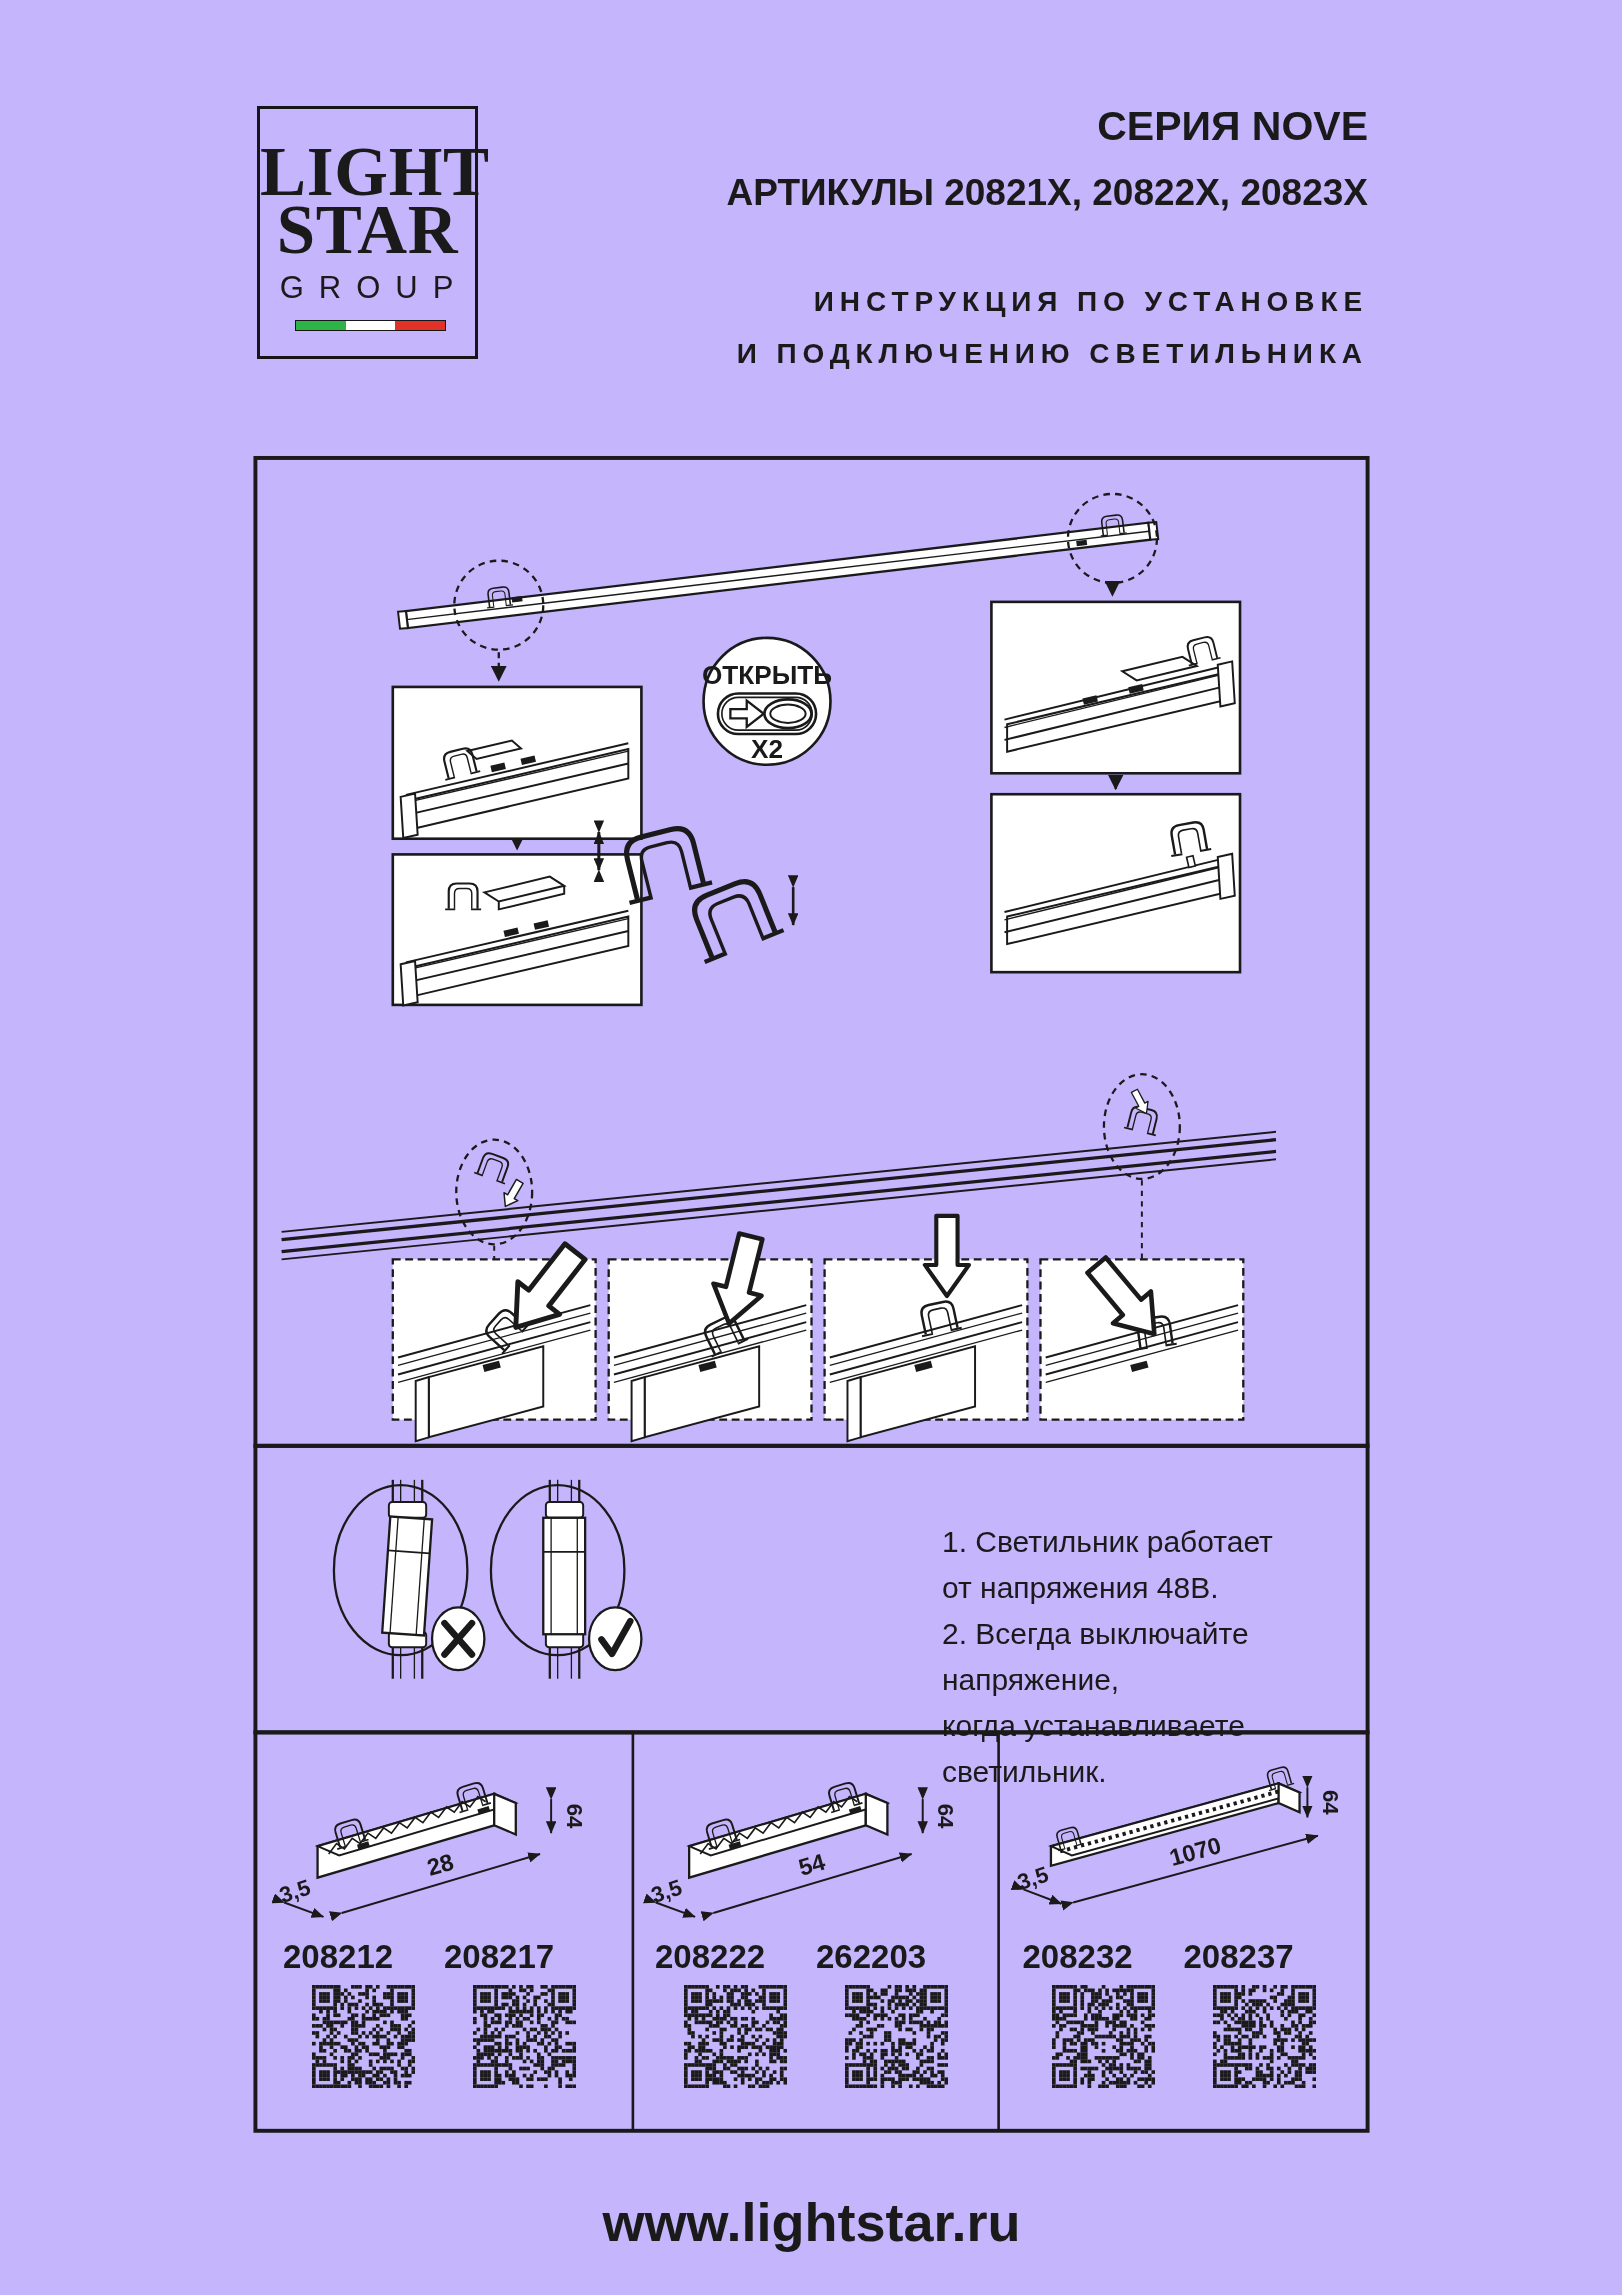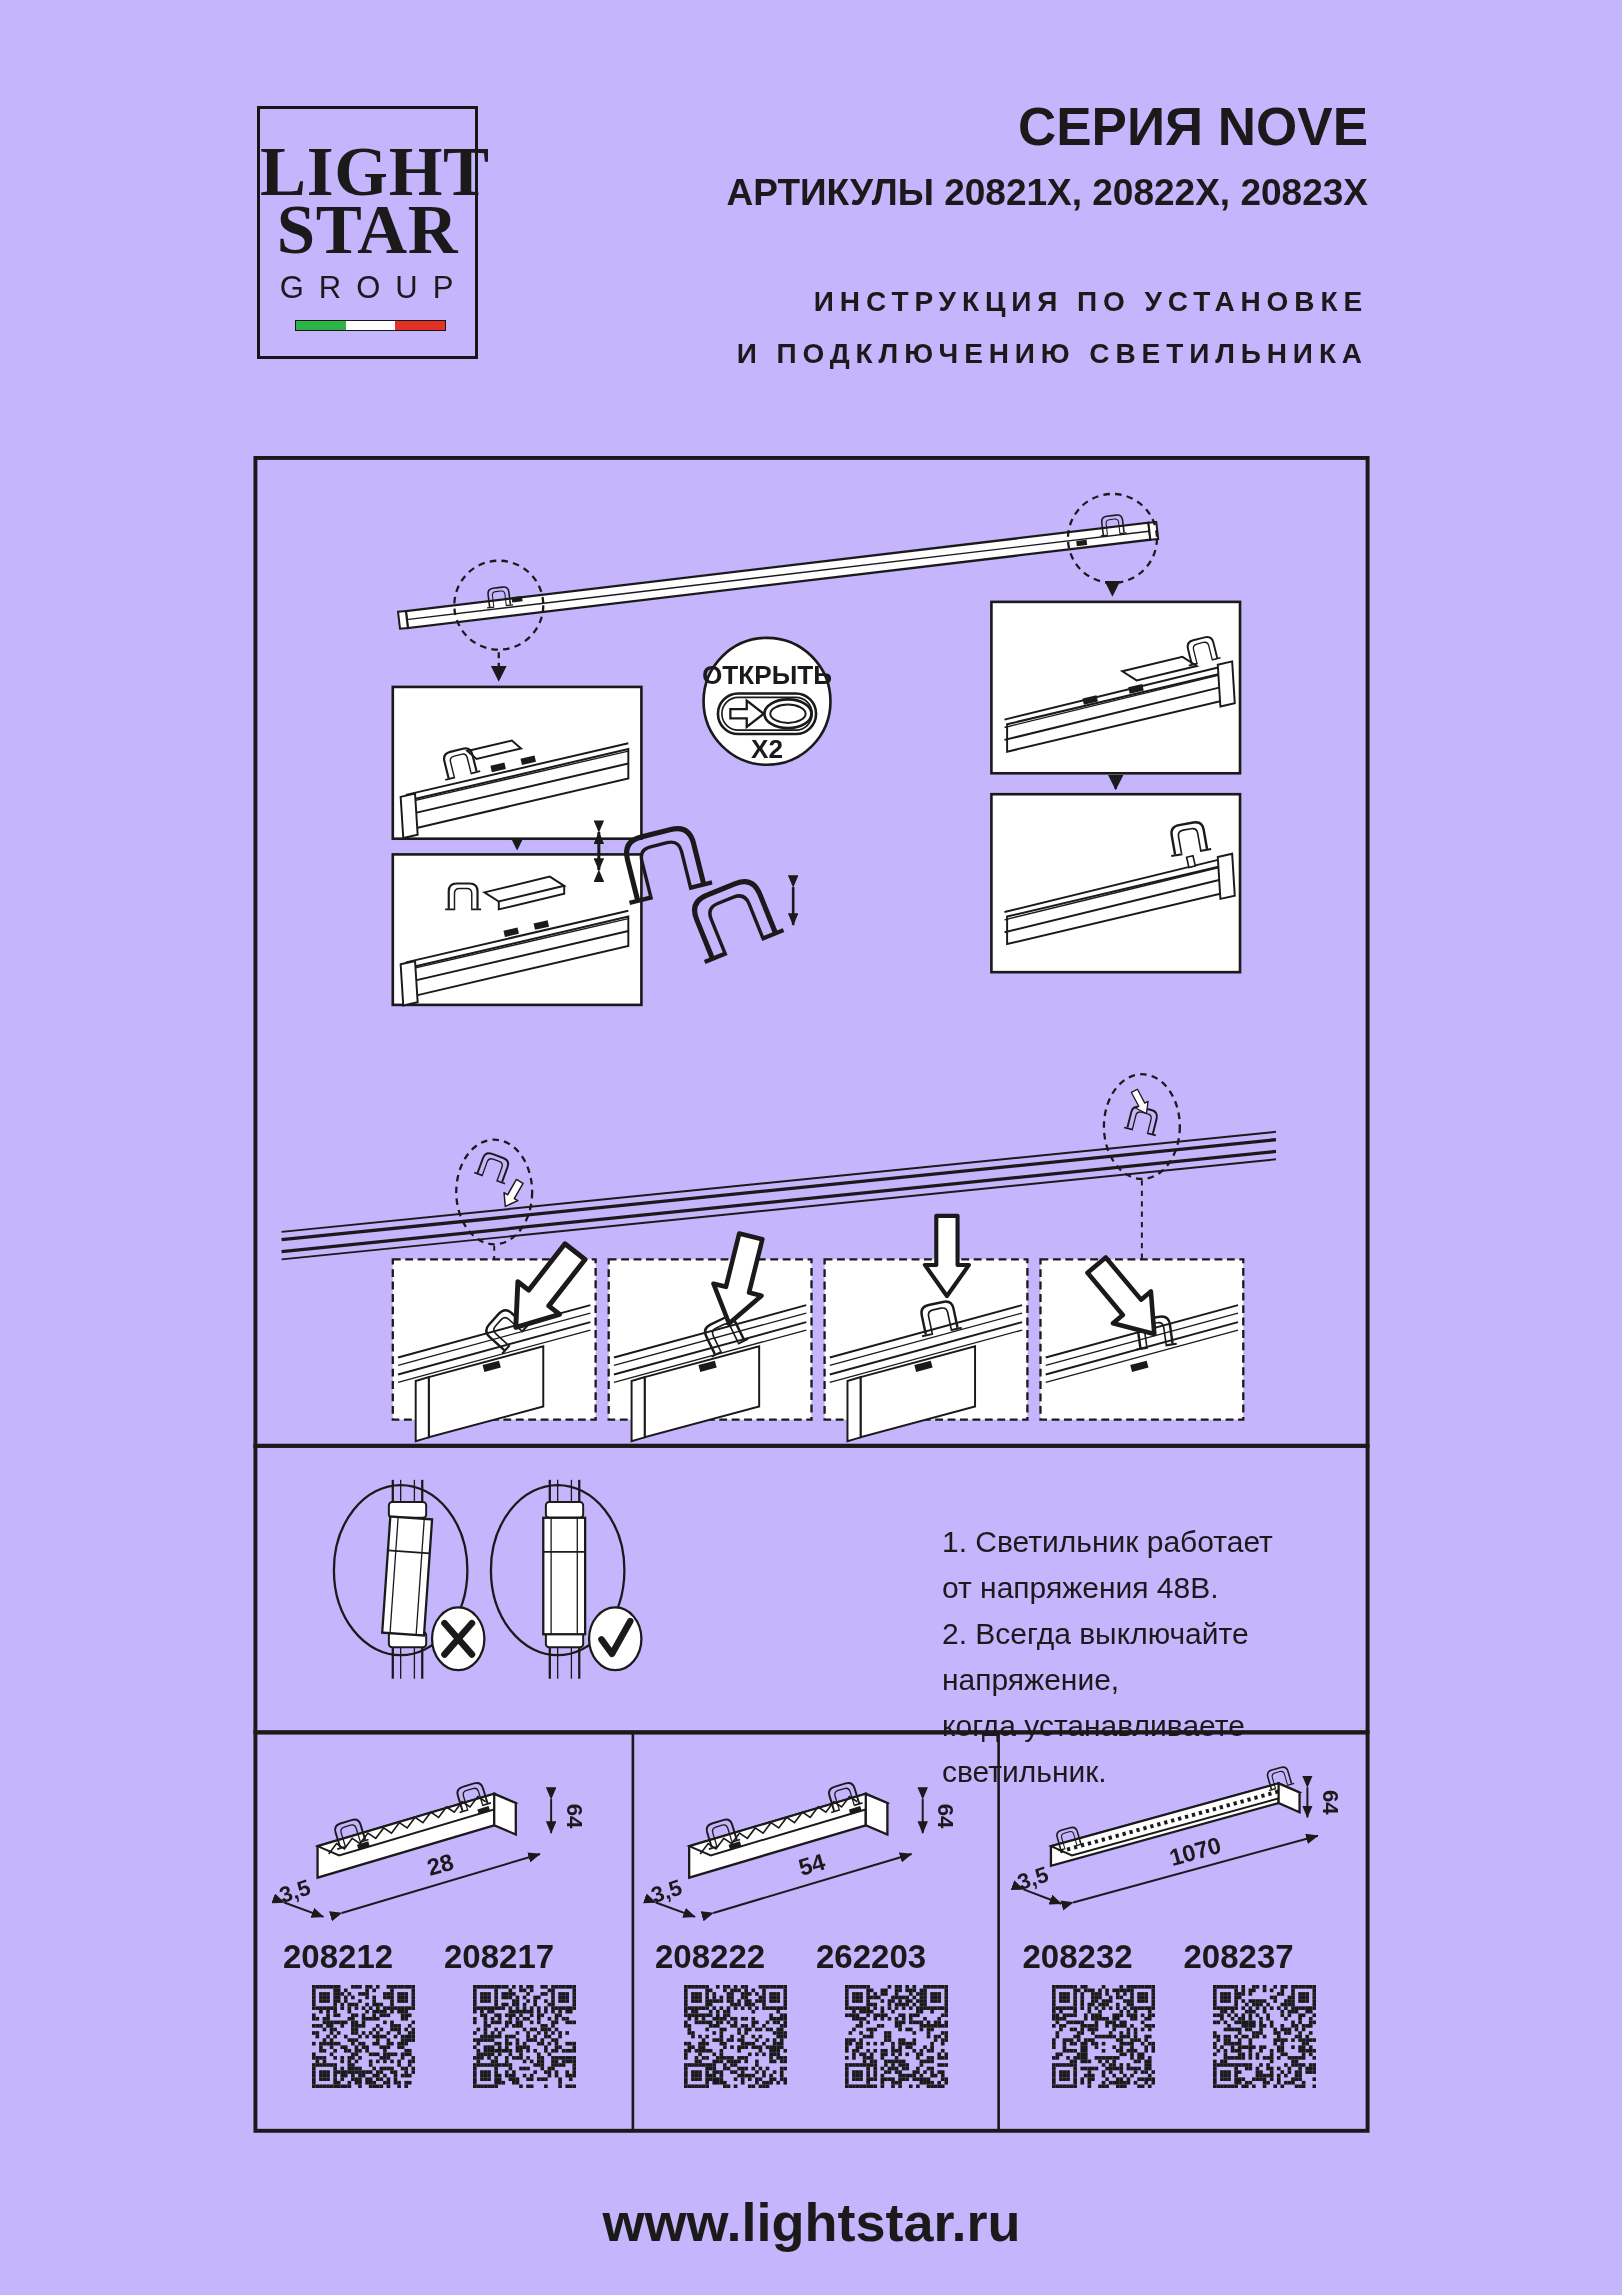--- a/index.html
+++ b/index.html
@@ -7,21 +7,21 @@
         font-family:"Liberation Sans", sans-serif;color:#1a1a1a;overflow:hidden;}
   .abs{position:absolute;}
   
   .logo-box{left:257px;top:106px;width:221px;height:253px;border:3.9px solid #161616;box-sizing:border-box;text-align:center;}
   .logo-light,.logo-star{font-family:"Liberation Serif",serif;font-weight:bold;font-size:69px;line-height:58px;letter-spacing:0.7px;}
   .logo-light{margin-top:34px;}
   .logo-group{font-size:31px;font-weight:400;letter-spacing:15px;text-indent:13px;margin-top:10.5px;}
   .flag{left:35px;bottom:25px;width:149px;height:9.2px;display:flex;border:1.3px solid #161616;box-sizing:content-box;}
   .flag span{flex:1 1 33%;height:100%;}
   .hdr{left:589px;top:105px;width:779px;text-align:right;font-weight:bold;}
-  .hdr-series{font-size:53px;line-height:43px;}
+  .hdr-series{font-size:41px;line-height:43px;}
   .hdr-articles{font-size:37px;line-height:41px;margin-top:23.6px;}
   .hdr-title{font-size:28px;line-height:52px;letter-spacing:5.9px;margin-top:63px;}
   
   .notes-text{left:942px;top:1519px;width:458px;font-size:30px;line-height:46px;font-weight:400;}
   
   .articles-row{top:1938px;height:38px;display:flex;justify-content:center;font-size:33px;font-weight:bold;}
   .articles-row span{width:161px;text-align:left;}
   .qr-row{top:1985px;height:105px;display:flex;justify-content:center;}
   .qr-slot{width:161px;display:flex;justify-content:center;}
   .c1{left:255px;width:378px;} .c2{left:633px;width:366px;} .c3{left:999px;width:369px;}

